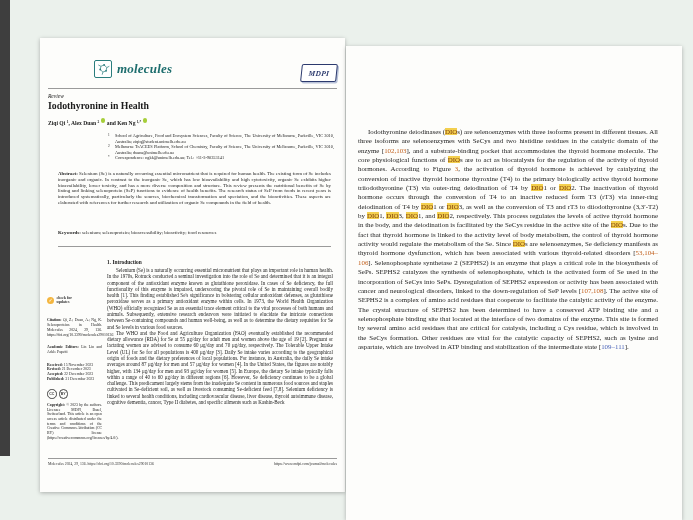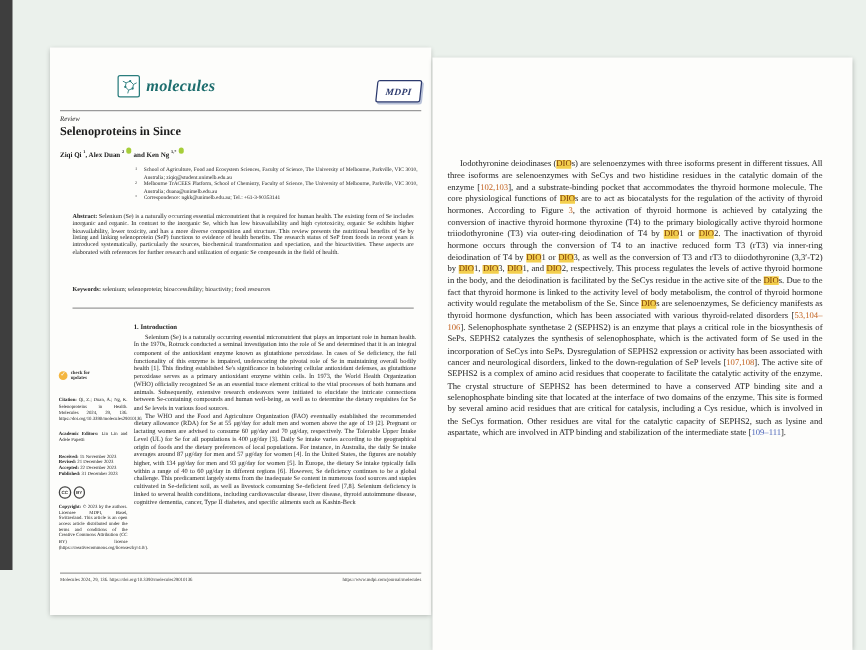--- a/index.html
+++ b/index.html
@@ -87,21 +87,21 @@
       <span class="journal-name">molecules</span>
     </div>
 
     <div class="mdpi-badge">
       <span>MDPI</span>
     </div>
 
     <div class="rule" id="rule-top"></div>
 
     <div id="article-type">Review</div>
-    <div id="article-title">Selenoproteins in Since</div>
+    <div id="article-title">Iodothyronine in Health</div>
     <div id="authors"><span>Ziqi Qi </span><span class="seg-sup">1</span><span>, Alex Duan </span><span class="seg-sup">2</span><span class="seg-orcid"></span><span> and Ken Ng </span><span class="seg-sup">1,*</span><span class="seg-orcid"></span></div>
 
     <div id="affiliations">
       <div class="affil-row">
         <span class="affil-marker">1</span>
         <span class="affil-text">School of Agriculture, Food and Ecosystem Sciences, Faculty of Science, The University of Melbourne, Parkville, VIC 3010, Australia; ziqiq@student.unimelb.edu.au</span>
       </div>
       <div class="affil-row">
         <span class="affil-marker">2</span>
         <span class="affil-text">Melbourne TrACEES Platform, School of Chemistry, Faculty of Science, The University of Melbourne, Parkville, VIC 3010, Australia; duana@unimelb.edu.au</span>

